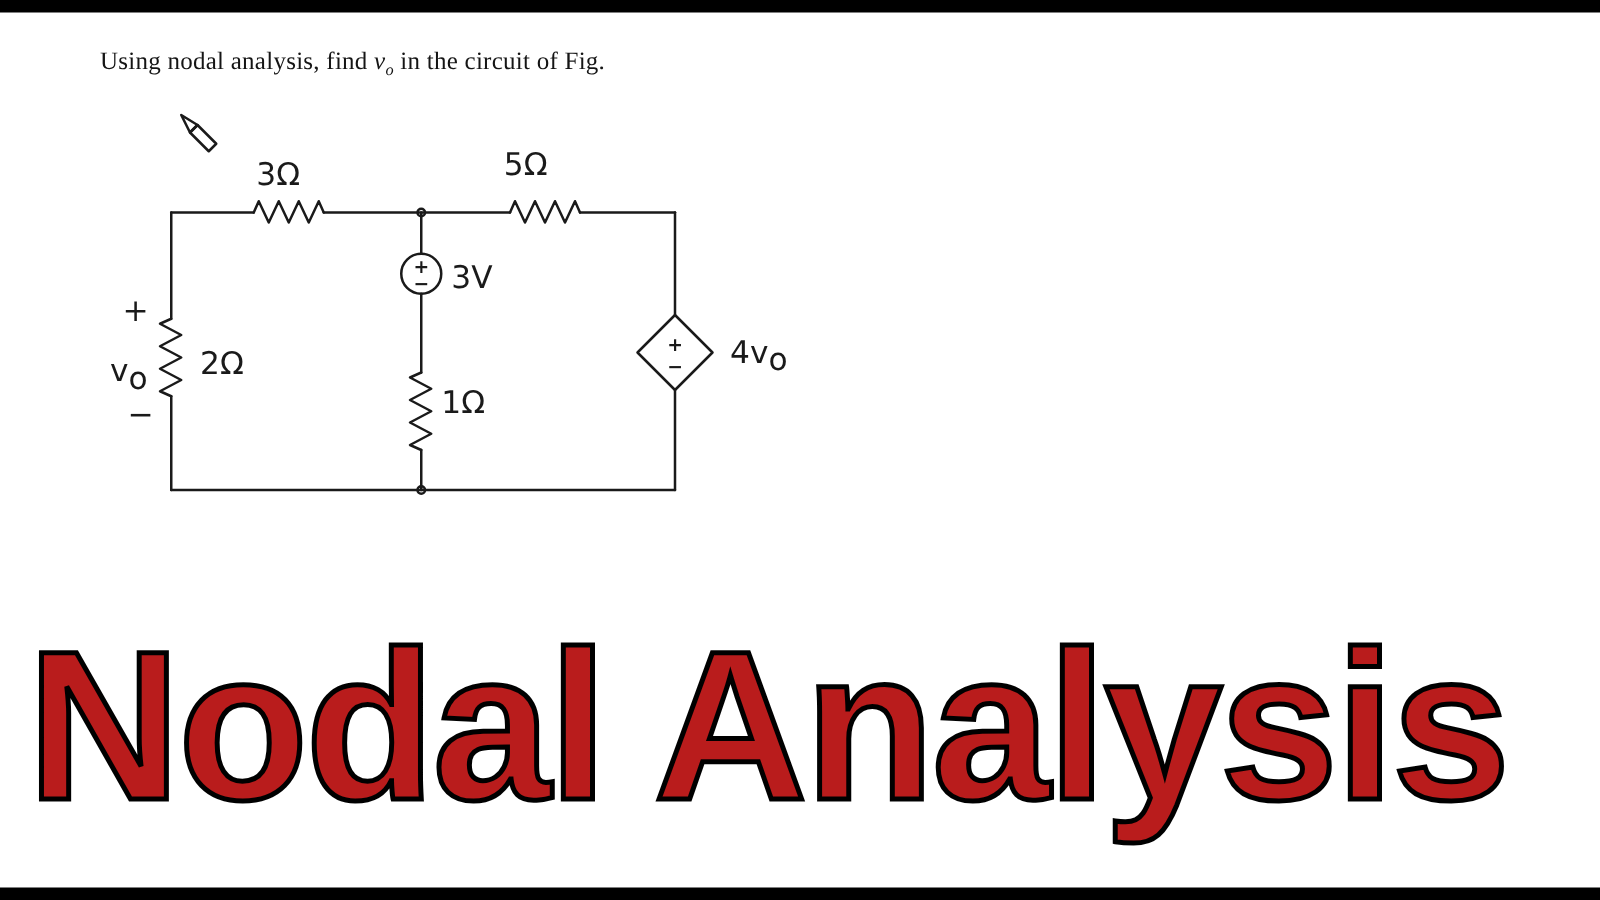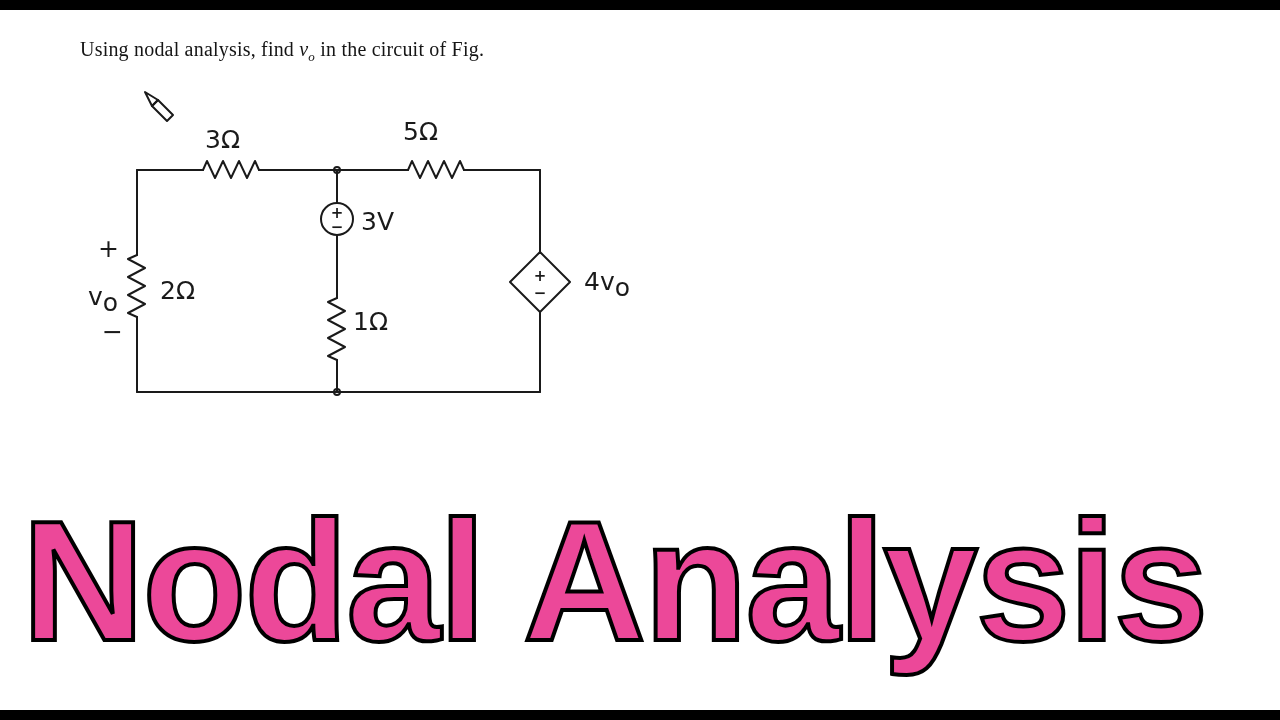--- a/index.html
+++ b/index.html
@@ -24,21 +24,21 @@
   .circuit text{
     fill:#1a1a1a;stroke:none;
     font-family:"DejaVu Sans",sans-serif;font-size:25px;
   }
   .circuit text.small{font-size:15px;font-weight:bold;}
   .node-dot{fill:#1a1a1a;stroke:none;}
   .big-title{
     position:absolute;top:496px;left:0;width:1228px;
     text-align:center;line-height:1;
     font-family:"Liberation Sans",sans-serif;font-weight:bold;
-    font-size:170px;letter-spacing:-2px;color:#ec4899;
+    font-size:170px;letter-spacing:-2px;color:#b91c1c;
     -webkit-text-stroke:4px #000;
     white-space:nowrap;
   }
 </style>
 </head>
 <body>
 
 <div class="stage">
 
   <div class="letterbox top"></div>

